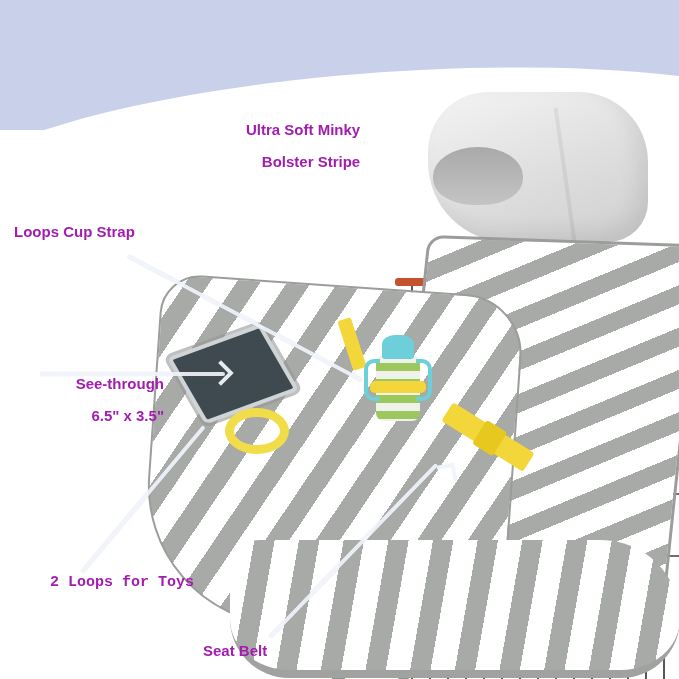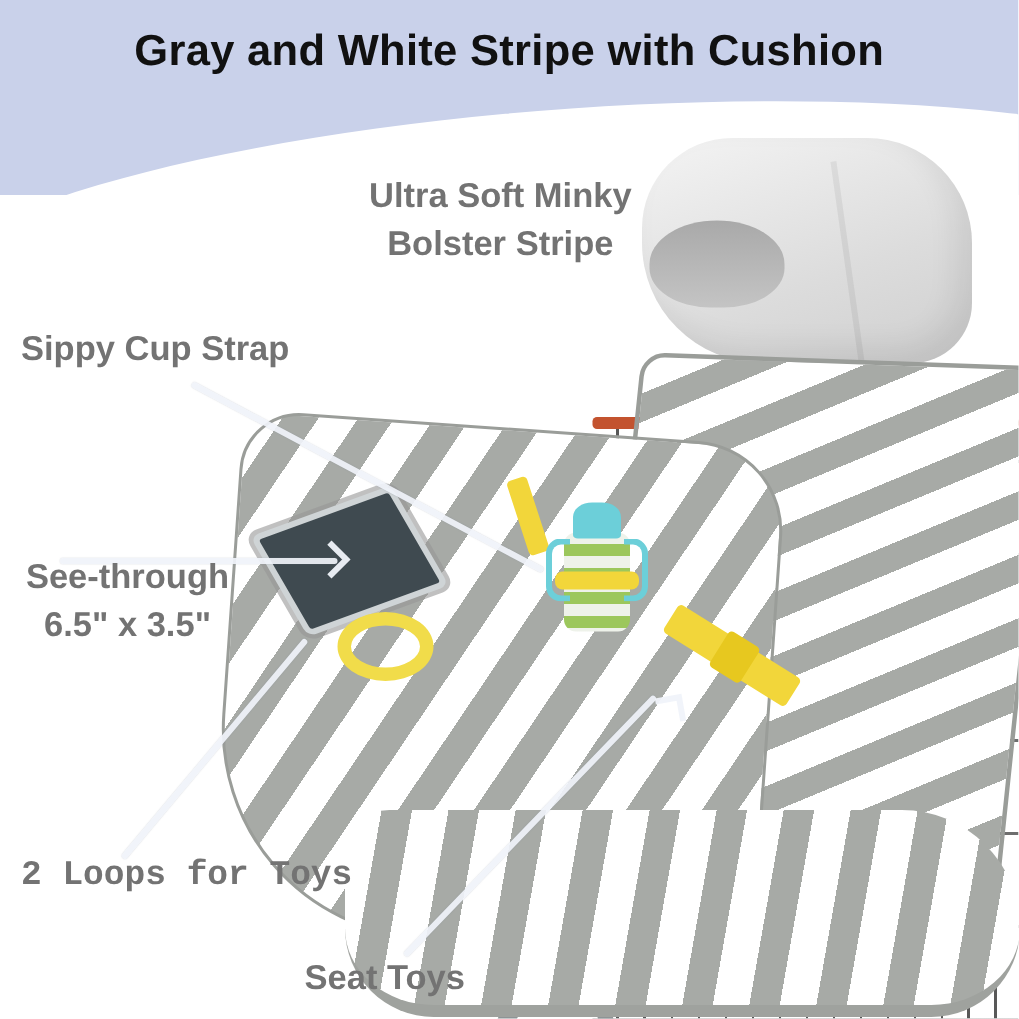--- a/index.html
+++ b/index.html
@@ -1,21 +1,21 @@
 <!DOCTYPE html>
 <html><head>
 <meta charset="utf-8">
 <style>
   html, body { margin: 0; padding: 0; }
   body { width: 679px; height: 679px; overflow: hidden; background: #ffffff; position: relative; font-family: "Liberation Sans", "DejaVu Sans", sans-serif; }
   .canvas { position: absolute; inset: 0; width: 679px; height: 679px; overflow: hidden; }
   .header-band { position: absolute; left: 0; top: 0; width: 679px; height: 130px; background: #c9d1ea; }
   .wave { position: absolute; left: -60px; top: 72px; width: 900px; height: 260px; background: #ffffff; border-radius: 50% 50% 0 0 / 38% 38% 0 0; transform: rotate(-4deg); }
   .title { position: absolute; left: 0; width: 679px; top: 18px; text-align: center; font-size: 29px; font-weight: bold; color: #111111; letter-spacing: 0.2px; }
-  .label { position: absolute; font-size: 23px; font-weight: bold; color: #737373; line-height: 32px; text-align: center; white-space: nowrap; }
+  .label { position: absolute; font-size: 15px; font-weight: bold; color: #a21caf; line-height: 32px; text-align: right; white-space: nowrap; }
   .cushion { position: absolute; left: 428px; top: 92px; width: 220px; height: 158px; }
   .cushion .body { position: absolute; left: 0; top: 0; width: 220px; height: 150px; background: linear-gradient(160deg,#f4f4f4,#dcdcdc 60%,#cfcfcf); border-radius: 60px 70px 40px 80px; box-shadow: inset -10px -10px 20px rgba(0,0,0,0.08); }
   .cushion .hole { position: absolute; left: 5px; top: 55px; width: 90px; height: 58px; background: linear-gradient(180deg,#a9a9a9,#c4c4c4); border-radius: 50% 50% 45% 45%; }
   .cushion .seam { position: absolute; left: 135px; top: 15px; width: 4px; height: 135px; background: rgba(0,0,0,0.06); transform: rotate(-8deg); }
   .cart-rail { position: absolute; left: 395px; top: 278px; width: 284px; height: 8px; background: #c3532f; border-radius: 3px; }
   .cart-grid { position: absolute; left: 395px; top: 286px; width: 284px; height: 393px;
     background-image: repeating-linear-gradient(90deg, transparent 0 16px, #3b3b3b 16px 18px), repeating-linear-gradient(0deg, transparent 0 60px, #555 60px 62px); opacity: 0.85; }
   .cover { position: absolute; left: 150px; top: 240px; width: 530px; height: 430px; }
   .cover .back { position: absolute; left: 258px; top: 0; width: 270px; height: 360px; border-radius: 16px; transform: skewY(-4deg) rotate(6deg);
     background: repeating-linear-gradient(155deg, #ffffff 0 22px, #a7aaa6 22px 40px); border: 3px solid #9a9d99; }
@@ -38,21 +38,20 @@
   .pointer { position: absolute; height: 4px; background: rgba(240,243,250,0.92); border-radius: 2px; transform-origin: 0 50%; box-shadow: 0 0 1px rgba(120,130,150,0.4); }
   .arrowhead { position: absolute; width: 14px; height: 14px; border-top: 4px solid rgba(240,243,250,0.95); border-right: 4px solid rgba(240,243,250,0.95); transform-origin: 50% 50%; }
 </style>
 </head>
 <body>
 
 <div class="canvas">
   <div class="header-band"></div>
   <div class="wave"></div>
 
-  <div class="title">Gray and White Stripe with Cushion</div>
 
   <div class="cart-rail"></div>
   <div class="cart-grid"></div>
   <div class="pole" style="left:340px;top:630px;width:12px;height:60px;transform:rotate(22deg);"></div>
   <div class="pole" style="left:395px;top:640px;width:10px;height:50px;transform:rotate(-15deg);"></div>
 
   <div class="cushion">
     <div class="body"></div>
     <div class="hole"></div>
     <div class="seam"></div>
@@ -84,28 +83,28 @@
   <div class="pointer" style="left:82px;top:570px;width:190px;transform:rotate(-50deg);"></div>
   <div class="pointer" style="left:270px;top:635px;width:240px;transform:rotate(-46deg);"></div>
   <div class="arrowhead" style="left:438px;top:464px;transform:rotate(-10deg);"></div>
 
   <div class="label" style="left:246px;top:114px;">
     <div>Ultra Soft Minky</div>
     <div>Bolster Stripe</div>
   </div>
 
   <div class="label" style="left:14px;top:216px;">
-    <div>Sippy Cup Strap</div>
+    <div>Loops Cup Strap</div>
   </div>
 
   <div class="label" style="left:6px;top:368px;width:158px;">
     <div>See-through</div>
     <div>6.5" x 3.5"</div>
   </div>
 
   <div class="label" style="left:14px;top:567px;width:180px;font-family:Liberation Mono, monospace;">
     <div>2 Loops for Toys</div>
   </div>
 
   <div class="label" style="left:203px;top:635px;">
-    <div>Seat Toys</div>
+    <div>Seat Belt</div>
   </div>
 </div>
 
 </body></html>

